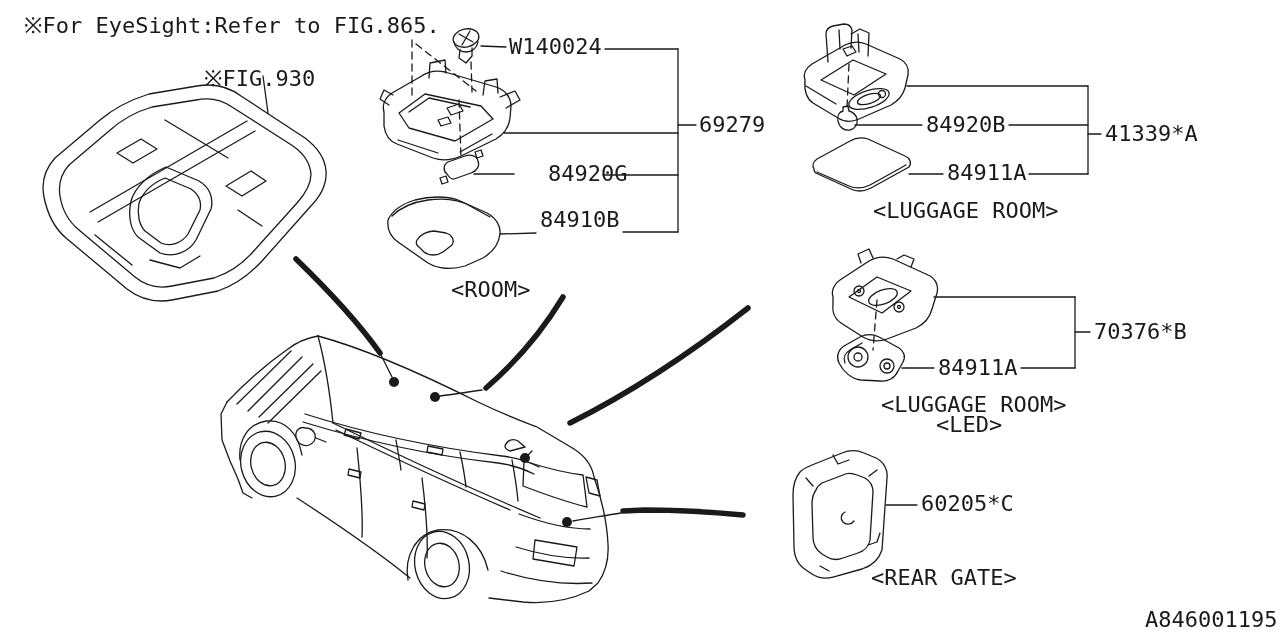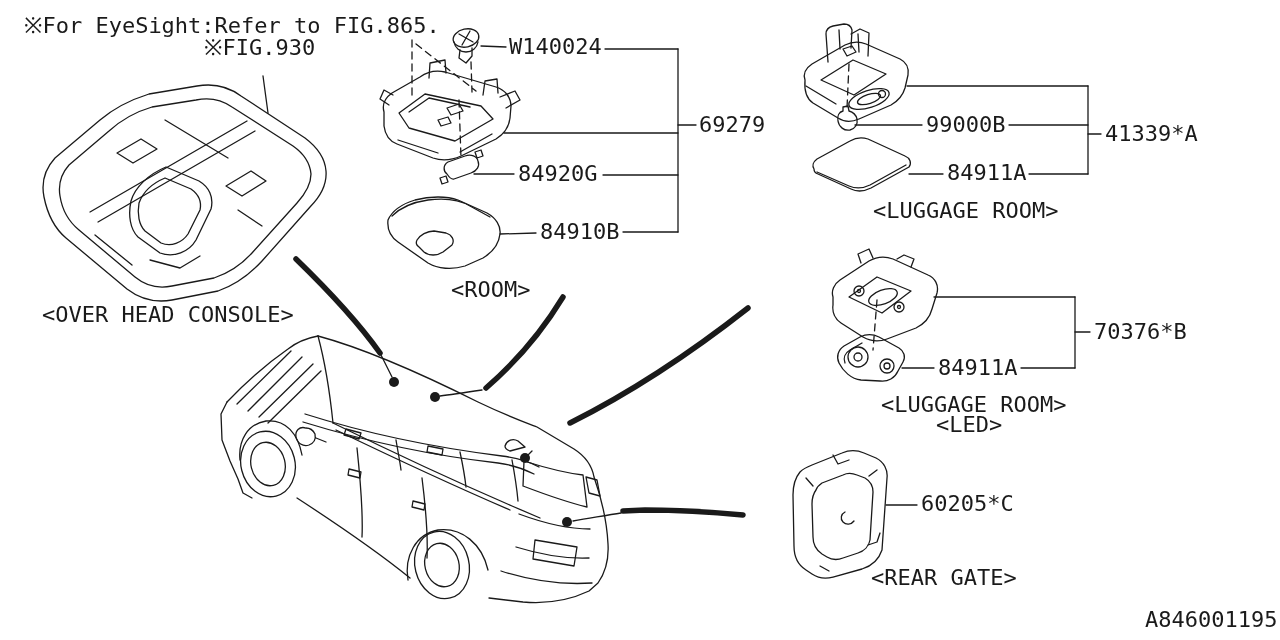--- a/index.html
+++ b/index.html
@@ -181,30 +181,29 @@
         <path d="M296,259 C328,290 358,322 380,353"></path>
         <path d="M563,297 C543,330 516,362 486,388"></path>
         <path d="M748,308 C692,352 628,394 570,423"></path>
         <path d="M743,515 C712,512 678,510 645,510 L623,511"></path>
       </g>
     </g>
   </g>
 </svg>
 
 <span class="lbl" style="left:24px;top:15px">※For EyeSight:Refer to FIG.865.</span>
-<span class="lbl" style="left:204px;top:37px">※FIG.930</span>
+<span class="lbl" style="left:204px;top:68px">※FIG.930</span>
 
 <span class="lbl" style="left:509px;top:36px">W140024</span>
 <span class="lbl" style="left:699px;top:114px">69279</span>
-<span class="lbl" style="left:518px;top:163px">84920G</span>
-<span class="lbl" style="left:540px;top:221px">84910B</span>
+<span class="lbl" style="left:548px;top:163px">84920G</span>
+<span class="lbl" style="left:540px;top:209px">84910B</span>
 <span class="lbl" style="left:451px;top:279px">&lt;ROOM&gt;</span>
-<span class="lbl" style="left:42px;top:304px">&lt;OVER HEAD CONSOLE&gt;</span>
-
-<span class="lbl" style="left:926px;top:114px">99000B</span>
+
+<span class="lbl" style="left:926px;top:114px">84920B</span>
 <span class="lbl" style="left:1105px;top:123px">41339*A</span>
 <span class="lbl" style="left:947px;top:162px">84911A</span>
 <span class="lbl" style="left:873px;top:200px">&lt;LUGGAGE ROOM&gt;</span>
 
 <span class="lbl" style="left:1094px;top:321px">70376*B</span>
 <span class="lbl" style="left:938px;top:357px">84911A</span>
 <span class="lbl" style="left:881px;top:394px">&lt;LUGGAGE ROOM&gt;</span>
 <span class="lbl" style="left:936px;top:414px">&lt;LED&gt;</span>
 
 <span class="lbl" style="left:921px;top:493px">60205*C</span>

